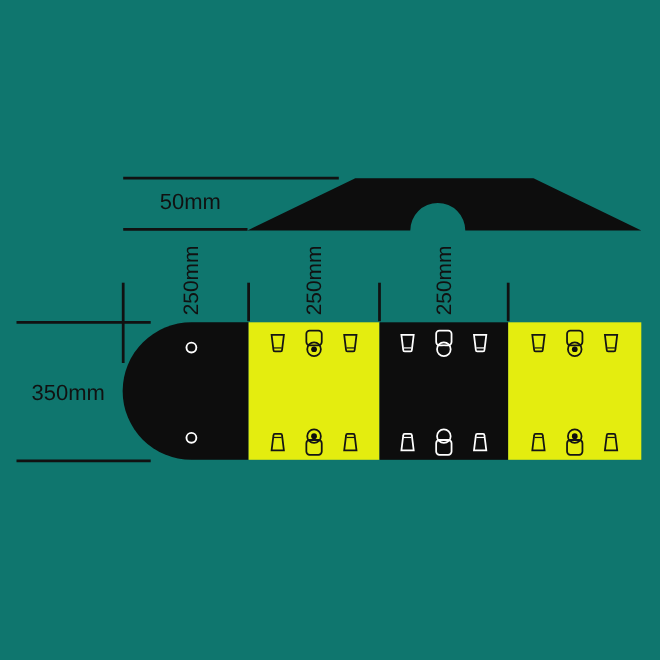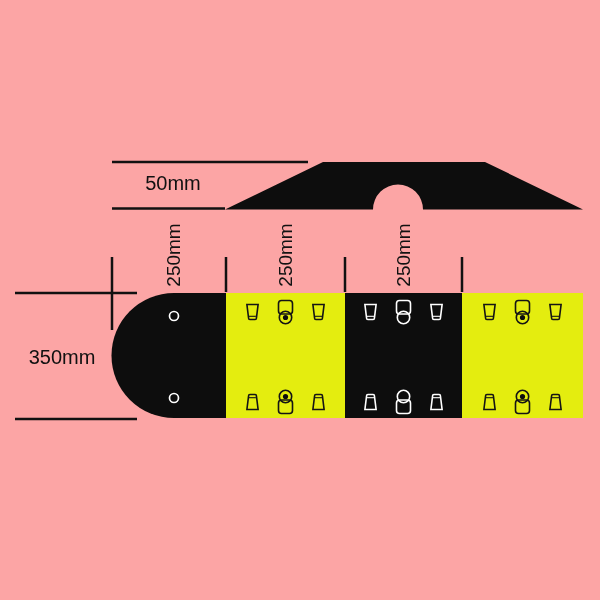--- a/index.html
+++ b/index.html
@@ -4,21 +4,21 @@
 <style>
   html, body {
     margin: 0;
     padding: 0;
     background: #ffffff;
   }
   .canvas {
     position: relative;
     width: 600px;
     height: 600px;
-    background: #fca5a5;
+    background: #0f766e;
     overflow: hidden;
   }
   svg#diagram {
     display: block;
     width: 600px;
     height: 600px;
   }
   svg#diagram text {
     font-family: "Liberation Sans", sans-serif;
     fill: #111111;

